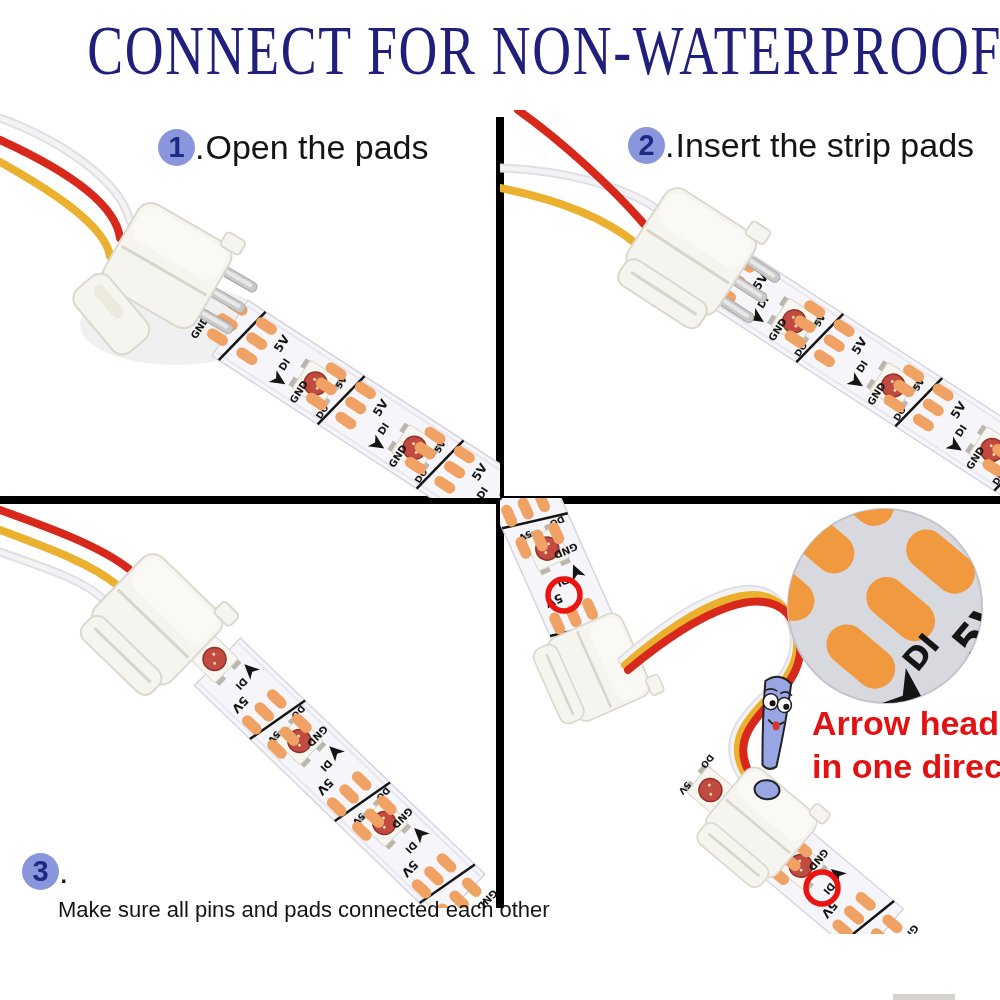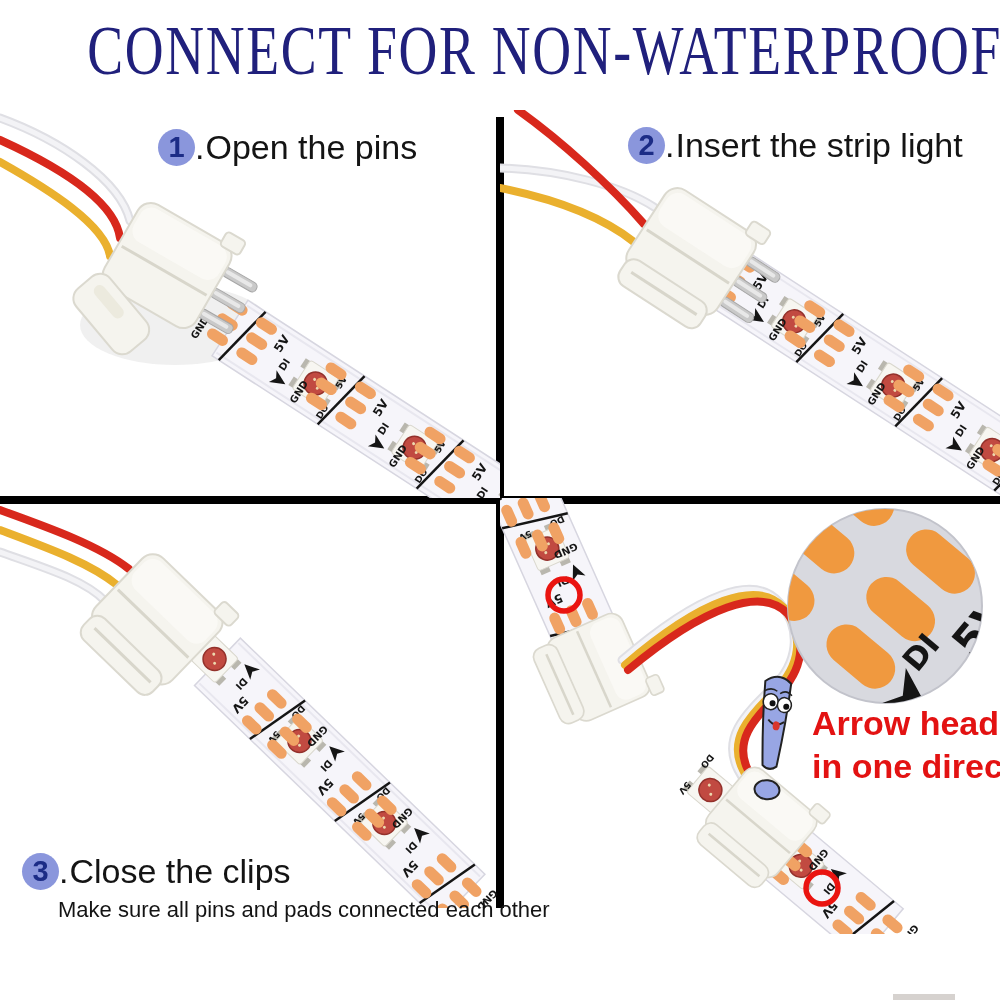--- a/index.html
+++ b/index.html
@@ -254,31 +254,30 @@
       <circle cx="-3.5" cy="-38.5" r="3" fill="#111"></circle>
       <circle cx="10.5" cy="-36.5" r="3" fill="#111"></circle>
       <path d="M -6,-22 Q 1,-14 10,-21" fill="none" stroke="#222" stroke-width="2"></path>
       <ellipse cx="2.5" cy="-16.5" rx="3.5" ry="4.5" fill="#d8352b"></ellipse>
     </g>
   </svg>
 
   <div class="step" style="left:158px;top:128px">
     <span class="numcircle">1</span>
       <span class="dot">.</span>
-      <span>Open the pins</span>
+      <span>Open the pads</span>
   </div>
   <div class="step" style="left:628px;top:126px">
     <span class="numcircle">2</span>
       <span class="dot">.</span>
-      <span>Insert the strip light</span>
+      <span>Insert the strip pads</span>
   </div>
   <div class="step" style="left:22px;top:852px">
     <span class="numcircle">3</span>
       <span class="dot">.</span>
-      <span>Close the clips</span>
   </div>
 
   <div class="note">Make sure all pins and pads connected each other</div>
 
   <div class="callout">
     <div>Arrow heading</div>
     <div>in one direction</div>
   </div>
 
   <div id="watermark"></div>

